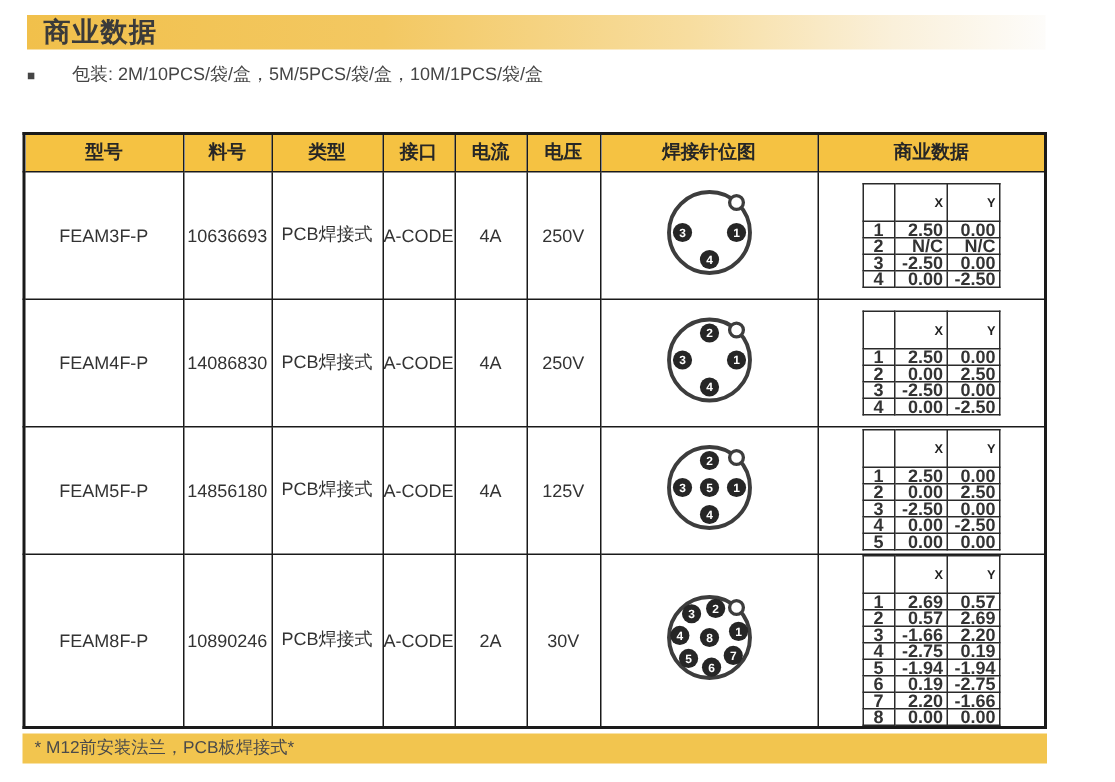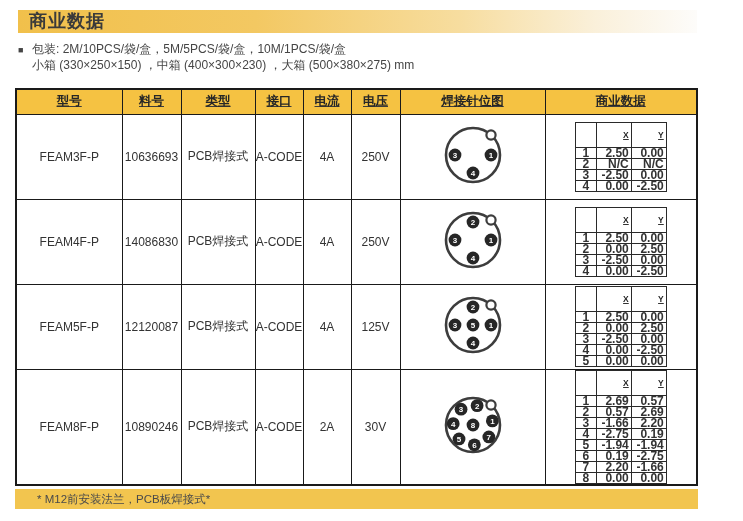--- a/index.html
+++ b/index.html
@@ -8,59 +8,58 @@
 
   
   .title-bar{position:absolute;left:18px;top:10px;width:679px;height:23px;
     background:linear-gradient(to right,#F1C04B 0%,#F3C862 35%,#F7DD9F 65%,#FAF0DA 85%,#FDFCFA 100%);
     line-height:23px;padding-left:11px;box-sizing:border-box;
     font-size:18px;font-weight:bold;color:#3a3a3a;letter-spacing:1px;}
 
   
   .packaging{position:absolute;left:18px;top:41px;font-size:12px;color:#454545;line-height:16px;}
   .packaging .bullet{position:absolute;left:0;top:1px;font-size:9px;color:#454545;}
-  .pack-lines{margin-left:14px;}
+  .pack-lines{margin-left:30px;}
 
   
   table.main{position:absolute;left:15px;top:88px;width:681px;border-collapse:collapse;
     table-layout:fixed;border:2px solid #1a1a1a;}
   table.main th,table.main td{border:1px solid #1a1a1a;text-align:center;vertical-align:middle;
     padding:0;overflow:hidden;}
-  table.main thead tr{height:25px;text-decoration:underline;}
+  table.main thead tr{height:25px;}
   table.main th{background:#F5C242;font-size:12.5px;font-weight:bold;color:#262626;}
   table.main tbody td{font-size:12px;color:#333333;background:#ffffff;}
   tr.prod-row{height:85px;}
   tr.prod-row.tall{height:113px;}
 
   
   table.mini{border-collapse:collapse;margin:0 auto;background:#ffffff;border:1px solid #2a2a2a;}
   table.mini th,table.mini td{border:1px solid #2a2a2a;font-size:8.5px;line-height:10px;height:10px;
     padding:0 2px;color:#1f1f1f;font-weight:bold;}
   table.mini th{text-align:right;background:#ffffff;}
   table.mini td.lbl{text-align:center;width:16px;}
   table.mini td.val{text-align:right;width:30px;}
 
   
   .footnote-bar{position:absolute;left:15px;top:489px;width:683px;height:20px;background:#F2C54F;
-    line-height:20px;padding-left:22px;box-sizing:border-box;font-size:11.5px;color:#4a4a4a;}
+    line-height:20px;padding-left:8px;box-sizing:border-box;font-size:11.5px;color:#4a4a4a;}
 </style>
 </head>
 <body>
 
 <div class="page">
 
   <div class="title-bar">
     <span>商业数据</span>
   </div>
 
   <div class="packaging">
     <span class="bullet">■</span>
     <div class="pack-lines">
       <div>包装: 2M/10PCS/袋/盒，5M/5PCS/袋/盒，10M/1PCS/袋/盒</div>
-      <div>小箱 (330×250×150) ，中箱 (400×300×230) ，大箱 (500×380×275) mm</div>
     </div>
   </div>
 
   <table class="main">
     <colgroup>
       <col style="width:106px">
         <col style="width:59px">
         <col style="width:74px">
       <col style="width:48px">
         <col style="width:48px">
@@ -180,21 +179,21 @@
                   <td class="lbl">4</td>
                   <td class="val">0.00</td>
                   <td class="val">-2.50</td>
                 </tr>
               </tbody>
             </table>
           </td>
         </tr>
         <tr class="prod-row">
           <td>FEAM5F-P</td>
-          <td>12120087</td>
+          <td>14856180</td>
           <td>PCB焊接式</td>
           <td>A-CODE</td>
           <td>4A</td>
           <td>125V</td>
           <td><svg width="78" height="78" viewBox="0 0 78 78">
               <circle cx="39" cy="39" r="27" fill="none" stroke="#3d3d3d" stroke-width="2.6"></circle>
               <circle cx="57" cy="19" r="4.6" fill="#ffffff" stroke="#3d3d3d" stroke-width="2.2"></circle>
               <circle cx="57" cy="39" r="6.4" fill="#262626"></circle>
               <text x="57" y="41.9" text-anchor="middle" font-size="8" font-weight="bold" fill="#ffffff" font-family="Liberation Sans, sans-serif">1</text>
               <circle cx="39" cy="21" r="6.4" fill="#262626"></circle>

